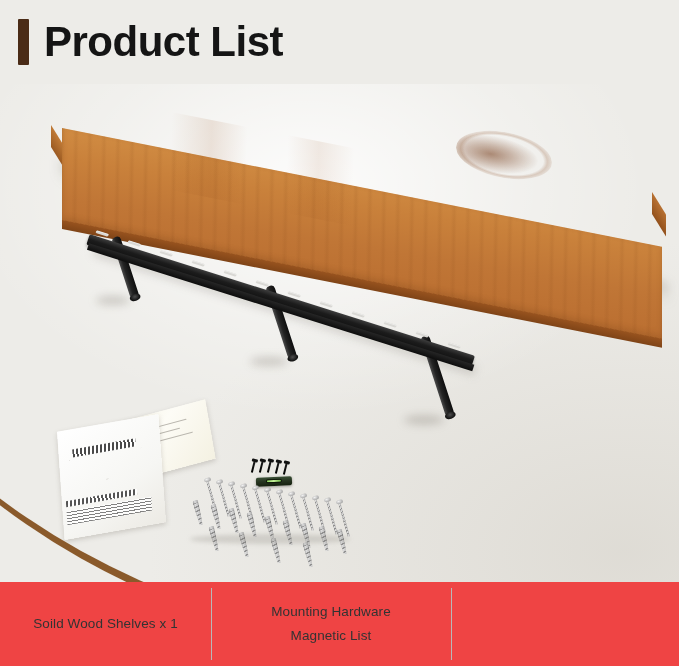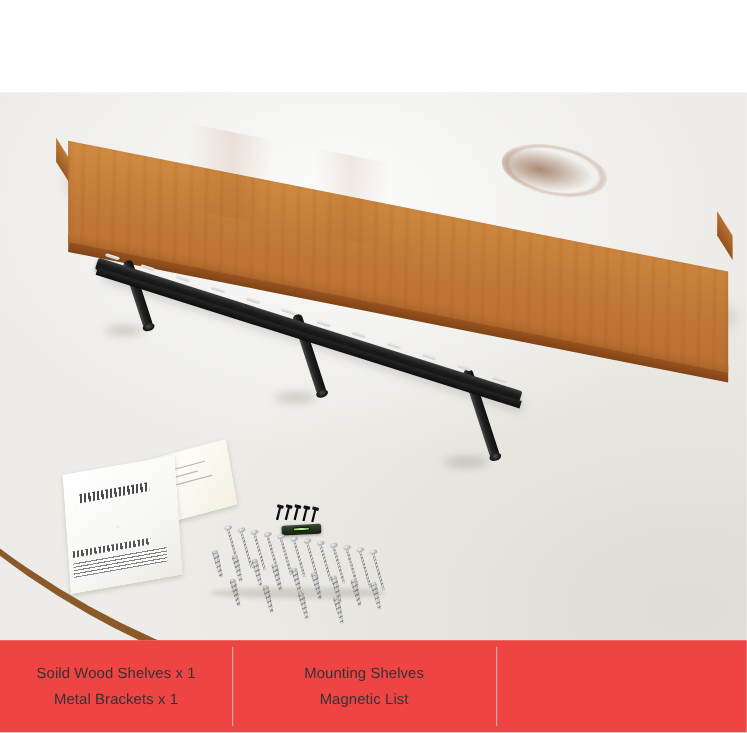--- a/index.html
+++ b/index.html
@@ -393,20 +393,24 @@
     background: #b8b8b8;
   }
   #divider-1 { left: 211px; }
   #divider-2 { left: 451px; }
 </style>
 </head>
 <body>
 
 <div id="page">
 
+  <div id="header">
+    <div id="accent-bar"></div>
+    <div id="page-title">Product List</div>
+  </div>
 
   <div id="photo-stage">
     <div id="floor-light"></div>
 
     <div id="shelf-wrap">
       <div id="board-shadow"></div>
       <div class="board" id="board-front"></div>
       <div class="board" id="board-end-left"></div>
       <div class="board" id="board-end-right"></div>
       <div class="board" id="board-top"></div>
@@ -499,23 +503,22 @@
     </div>
 
     <div id="arc-wrap">
       <div id="arc"></div>
     </div>
   </div>
 
   <div id="footer">
     <div class="footer-col" id="col-1">
       <div class="footer-line">Soild Wood Shelves x 1</div>
-      <div class="footer-line">Metal Brackets x 1</div>
     </div>
     <div class="footer-col" id="col-2">
-      <div class="footer-line">Mounting Shelves</div>
+      <div class="footer-line">Mounting Hardware</div>
       <div class="footer-line">Magnetic List</div>
     </div>
   </div>
   <div class="divider" id="divider-1"></div>
   <div class="divider" id="divider-2"></div>
 
 </div>
 
 </body></html>

